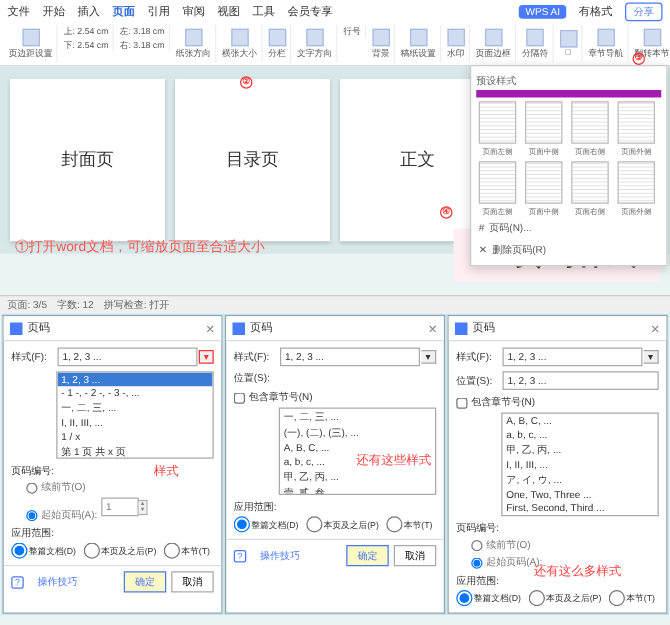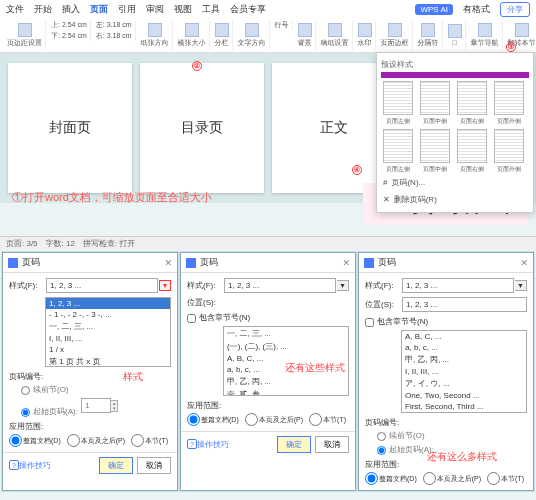--- a/index.html
+++ b/index.html
@@ -49,21 +49,21 @@
 .spin{display:flex;align-items:center;margin-bottom:4px}
 .spin .v{border:1px solid #aaa;padding:2px 3px;width:30px}
 .spin .btns{display:flex;flex-direction:column;border:1px solid #aaa;border-left:none;font-size:5px;line-height:5px}
 .spin .btns span{padding:0 2px;background:#f0f0f0}
 .sect{font-size:8px;margin:4px 0 2px;color:#333}
 .radios{display:flex;gap:6px;align-items:center;font-size:7px;white-space:nowrap}
 .radios label{display:flex;align-items:center;gap:1px}
 .dlg .ftr{border-top:1px solid #ddd;padding:4px 6px;display:flex;align-items:center;gap:4px}
 .btn{border:1px solid #aaa;padding:2px 8px;font-size:8px;background:#fff;cursor:pointer}
 .btn.pri{background:#fef9c3;border-color:#4a7bff;color:#4a7bff}
-.tips{color:#4a7bff;font-size:8px;display:flex;align-items:flex-start;gap:0}
+.tips{color:#4a7bff;font-size:8px;display:flex;align-items:flex-end;gap:11px}
 .tips .q{width:10px;height:10px;border:1px solid #4a7bff;border-radius:2px;text-align:center;line-height:9px;font-size:7px}
 .ann{position:absolute;color:#f44;font-size:10px;font-weight:400}
 </style>
 </head>
 <body>
 
 <div class="top">
   <div class="menubar">
     <span class="m">文件</span>
     <span class="m">开始</span>
@@ -348,21 +348,21 @@
     <div class="cb">
           <input type="checkbox" style="">
           <span>包含章节号(N)</span>
         </div>
     <div class="list" style="margin-left:36px;max-height:88px">
       <div>A, B, C, ...</div>
           <div>a, b, c, ...</div>
           <div>甲, 乙, 丙, ...</div>
           <div>I, II, III, ...</div>
           <div>ア, イ, ウ, ...</div>
-          <div>One, Two, Second ...</div>
+          <div>One, Two, Three ...</div>
           <div>First, Second, Third ...</div>
     </div>
     <div class="sect">页码编号:</div>
     <div class="cb indent">
           <input type="radio" style="">
           <span>续前节(O)</span>
         </div>
     <div class="cb indent">
           <input type="radio" checked="" style="">
           <span>起始页码(A):</span>

